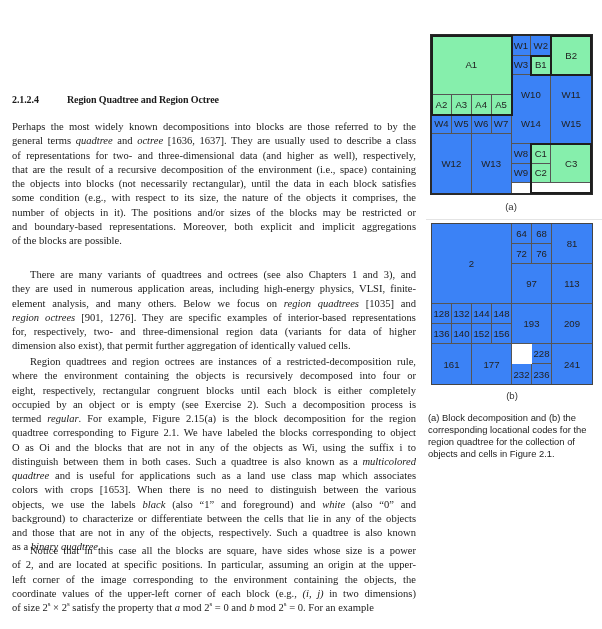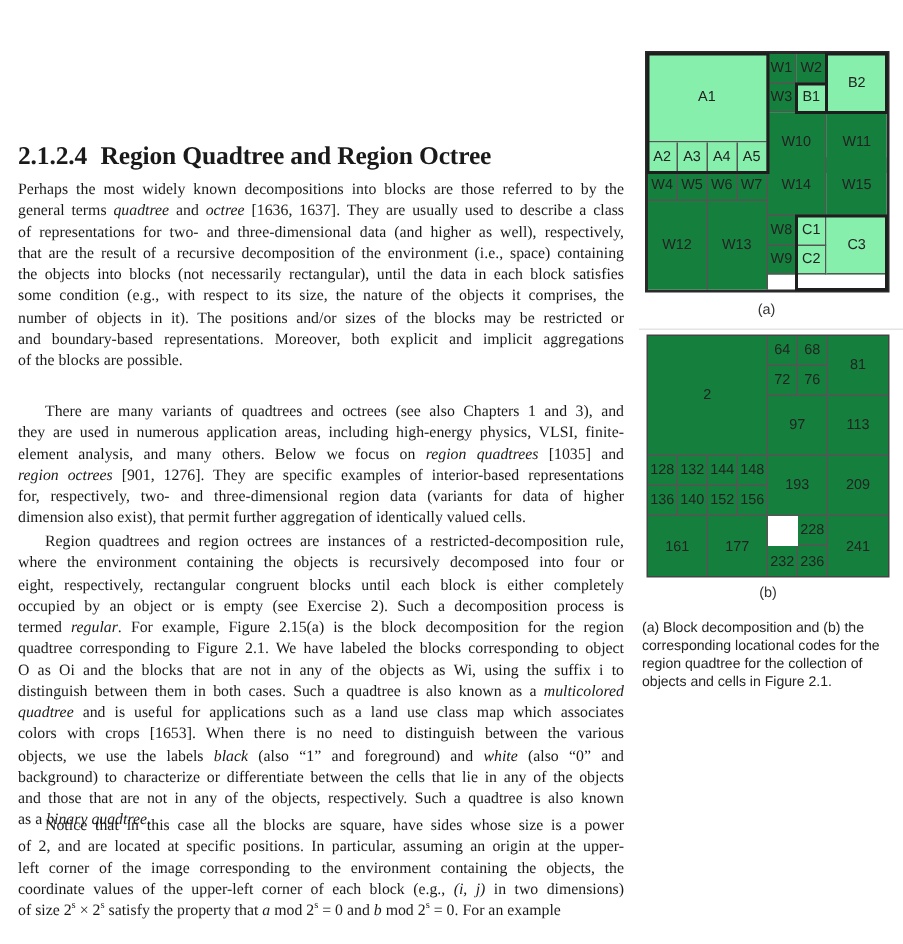--- a/index.html
+++ b/index.html
@@ -1,28 +1,28 @@
 <!DOCTYPE html>
 <html><head>
 <meta charset="utf-8">
 <style>
   html, body { margin: 0; padding: 0; background: #ffffff; }
   body { width: 602px; height: 629px; position: relative; overflow: hidden;
          font-family: "Liberation Serif", "DejaVu Serif", serif; color: #1a1a1a; }
-  .heading { position: absolute; left: 12px; top: 94px; font-weight: bold; font-size: 17px; letter-spacing: -0.1px; white-space: nowrap; }
+  .heading { position: absolute; left: 12px; top: 94px; font-weight: bold; font-size: 10px; letter-spacing: -0.1px; white-space: nowrap; }
   .heading .num { display: inline-block; width: 55px; }
   .para { position: absolute; left: 12px; width: 404px; font-size: 10.55px; line-height: 14.25px; text-align: justify; margin: 0; }
   .para .line { display: block; text-align: justify; text-align-last: justify; white-space: nowrap; height: 14.25px; }
   .para .line.last { text-align-last: left; }
   .para .line.indent { padding-left: 18px; }
   em { font-style: italic; }
   .grid { position: absolute; border: 2px solid #2a2a2a; box-sizing: border-box; }
   .cell { position: absolute; box-sizing: border-box; border-right: 1px solid #555; border-bottom: 1px solid #555;
           font-family: "Liberation Sans", "DejaVu Sans", sans-serif; font-size: 9.6px; color: #222;
-          display: flex; align-items: center; justify-content: center; background: #15803d; }
+          display: flex; align-items: center; justify-content: center; background: #3b82f6; }
   .cell.obj { background: #86efac; }
   .thick { position: absolute; border: 2.4px solid #1e1e1e; box-sizing: border-box; pointer-events: none; }
   .sub { position: absolute; font-family: "Liberation Sans", "DejaVu Sans", sans-serif; font-size: 9.6px; color: #333; text-align: center; width: 162px; }
   .caption { position: absolute; left: 428px; top: 412px; width: 172px; font-family: "Liberation Sans", "DejaVu Sans", sans-serif; font-size: 9.4px; line-height: 12px; color: #222; }
   .page-edge { position: absolute; left: 426px; top: 219px; width: 176px; height: 1px; background: #e4e4e4; }
 </style>
 </head>
 <body>
 
 <div class="heading">

